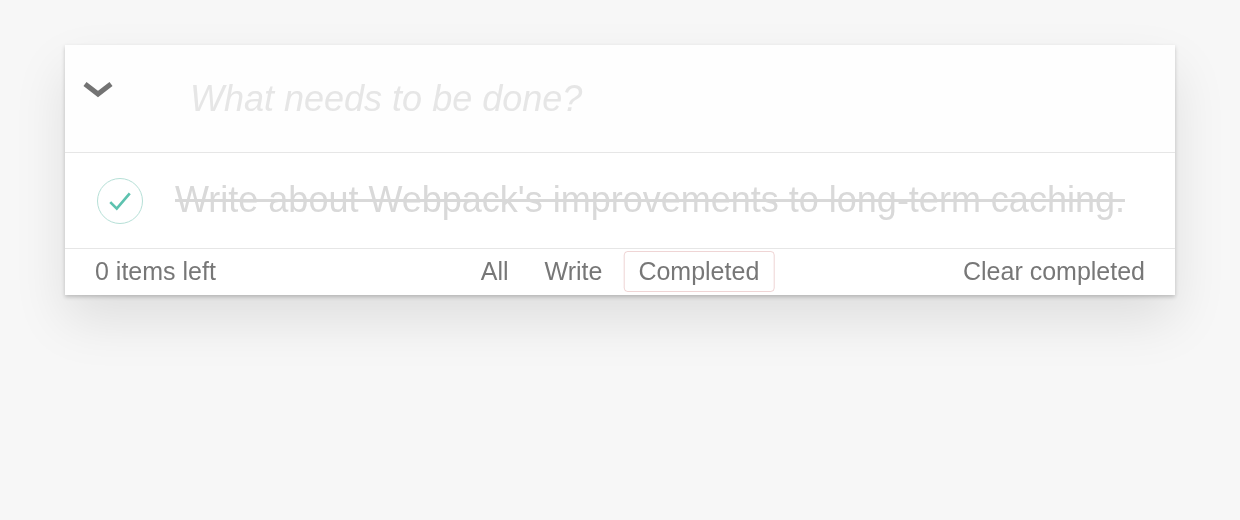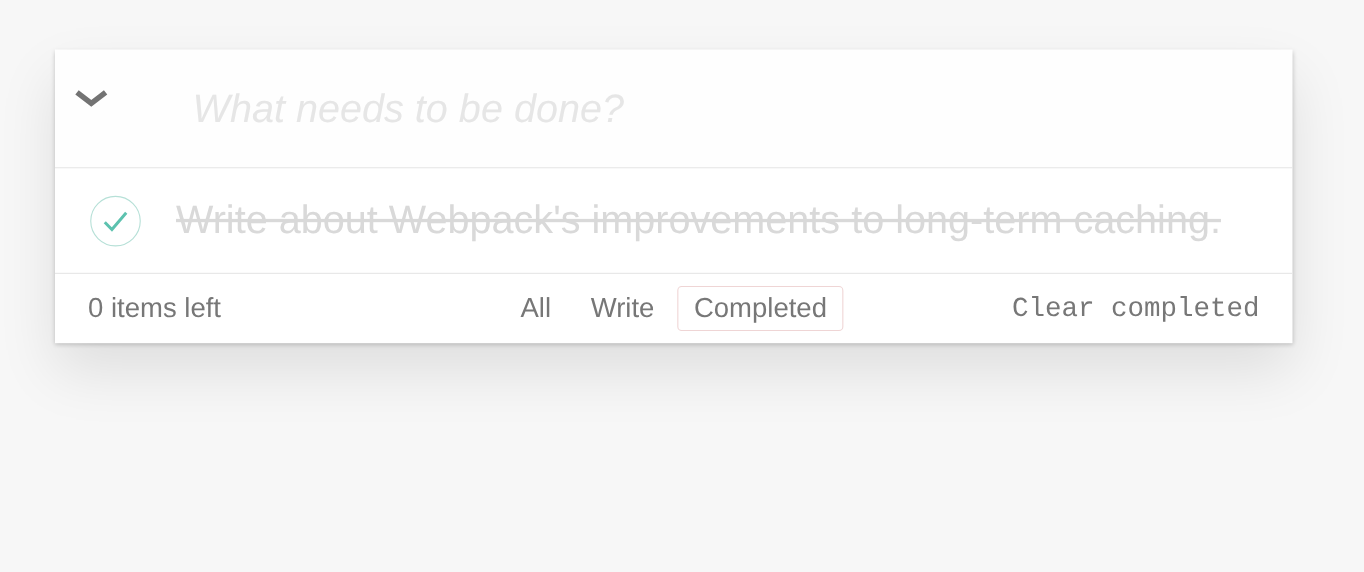--- a/index.html
+++ b/index.html
@@ -9,21 +9,21 @@
     }
     html, body {
       width: 1240px;
       height: 520px;
       background: #f7f7f7;
       font-family: "Helvetica Neue", Helvetica, Arial, sans-serif;
       font-weight: 300;
       -webkit-font-smoothing: antialiased;
     }
     .todoapp {
-      margin: 45px 65px 0 50px;
+      margin: 45px 65px 0 65px;
       background: #fff;
       position: relative;
       box-shadow: 0 2px 4px 0 rgba(0,0,0,0.2),
                   0 25px 50px 0 rgba(0,0,0,0.1);
     }
     .header {
       position: relative;
       border-bottom: 1px solid #e6e6e6;
       background: rgba(0,0,0,0.003);
     }
@@ -99,21 +99,21 @@
       flex: 1;
       color: #d9d9d9;
       text-decoration: line-through;
       word-break: break-word;
       font-weight: 300;
       padding-right: 20px;
     }
     .footer {
       position: relative;
       padding: 18px 30px;
-      height: 64px;
+      height: 47px;
       color: #777;
       font-size: 25px;
       font-weight: 300;
       border-top: 1px solid #e6e6e6;
       display: flex;
       align-items: center;
       justify-content: space-between;
     }
     .footer::before {
       content: '';
@@ -152,21 +152,21 @@
     }
     .filter.selected {
       border-color: rgba(175, 47, 47, 0.2);
     }
     .clear-completed {
       color: #777;
       cursor: pointer;
       background: none;
       border: none;
       font-size: inherit;
-      font-family: Liberation Mono, monospace;
+      font-family: Liberation Sans, sans-serif;
       font-weight: 300;
     }
   </style>
 </head>
 <body>
 
 <section class="todoapp">
 
   <header class="header">
     <div class="toggle-all">

